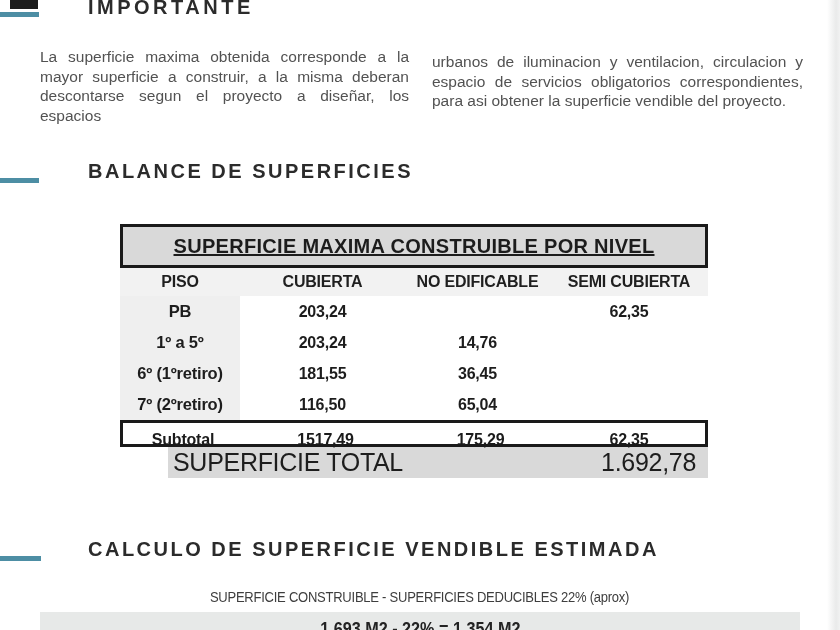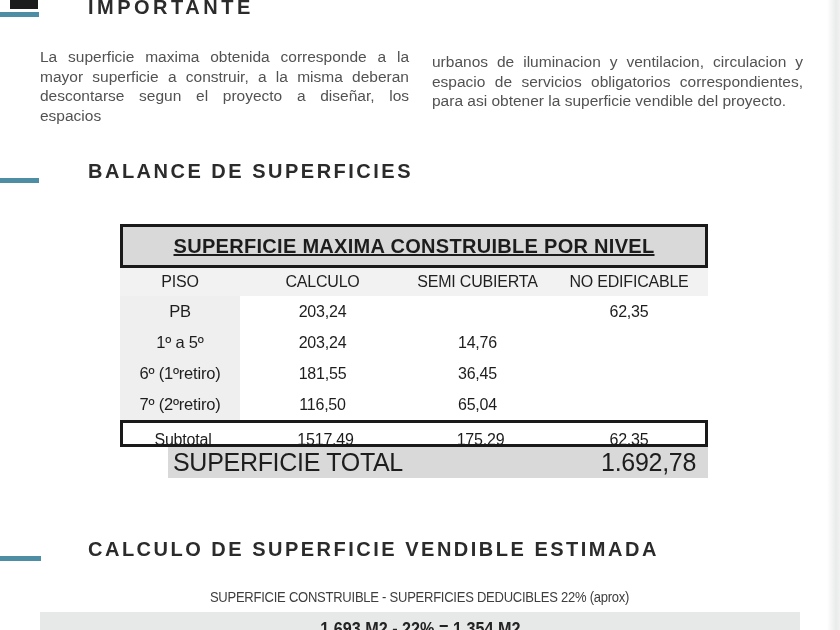--- a/index.html
+++ b/index.html
@@ -36,21 +36,21 @@
   .para-right{left:432px;top:52px;width:371px;}
 
   
   .tbl{left:120px;top:224px;width:588px;}
   .tbl-title{
     box-sizing:border-box;height:44px;border:3px solid #1a1a1a;background:#d9d9d9;
     display:flex;align-items:center;justify-content:center;
     font-size:20px;font-weight:bold;color:#1c1c1c;letter-spacing:0.3px;text-decoration:underline;
   }
   .grid4{
-    display:grid;grid-template-columns:120px 165px 145px 1fr;
+    display:grid;grid-template-columns:120px 165px 145px 1fr;font-weight:bold;
   }
   .tbl-head{
     height:28px;background:#f2f2f2;
   }
   .tbl-head .cell{
     display:flex;align-items:center;justify-content:center;
     font-size:16px;color:#1f1f1f;letter-spacing:-0.2px;
   }
   .tbl-body .cell{
     height:31px;display:flex;align-items:center;justify-content:center;
@@ -106,23 +106,23 @@
 <div class="abs para para-right">urbanos de iluminacion y ventilacion, circulacion y espacio de servicios obligatorios correspondientes, para asi obtener la superficie vendible del proyecto.</div>
 
 <div class="abs accent a2"></div>
 <div class="abs h-title h2">BALANCE DE SUPERFICIES</div>
 
 <div class="abs tbl">
   <div class="tbl-title">SUPERFICIE MAXIMA CONSTRUIBLE POR NIVEL</div>
 
   <div class="grid4 tbl-head">
     <div class="cell">PISO</div>
-    <div class="cell">CALCULO</div>
+    <div class="cell">CUBIERTA</div>
+    <div class="cell">NO EDIFICABLE</div>
     <div class="cell">SEMI CUBIERTA</div>
-    <div class="cell">NO EDIFICABLE</div>
   </div>
 
   <div class="grid4 tbl-body">
     <div class="cell piso">PB</div>
     <div class="cell">203,24</div>
     <div class="cell"></div>
     <div class="cell">62,35</div>
 
     <div class="cell piso">1º a 5º</div>
     <div class="cell">203,24</div>

